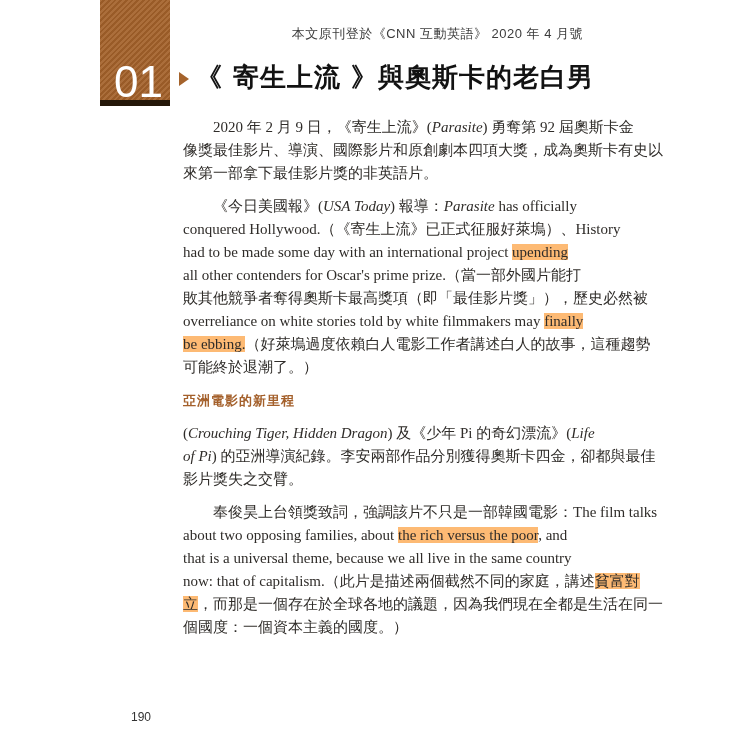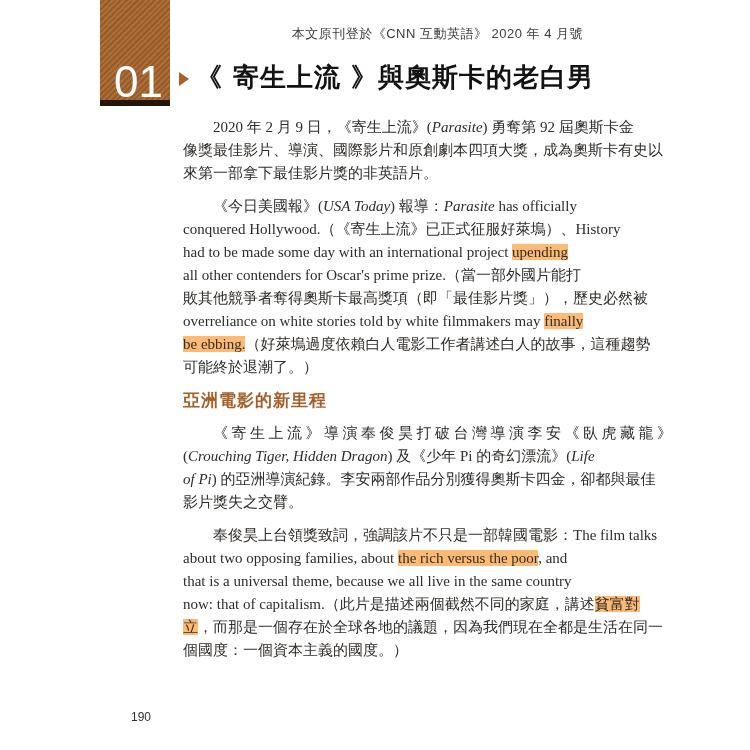--- a/index.html
+++ b/index.html
@@ -52,21 +52,21 @@
     font-size:15px;line-height:23px;
   }
   .para{margin:0 0 10px 0;}
   .line{white-space:nowrap;}
   .line.indent{text-indent:2em;text-align:right;}
   .line.spread{letter-spacing:3.5px;}
   .seg.it{font-style:italic;}
   .seg.hl{background:#fdba74;}
   .section-heading{
     font-family:"DejaVu Sans","Liberation Sans",sans-serif;
-    font-size:17px;font-weight:bold;color:#a4602b;
+    font-size:13px;font-weight:bold;color:#a4602b;
     margin:8px 0 10px 0;letter-spacing:1px;
   }
 
   .page-number{
     position:absolute;left:131px;top:710px;
     font-family:"Liberation Sans","DejaVu Sans",sans-serif;
     font-size:12px;color:#333333;
   }
 </style>
 </head>
@@ -96,21 +96,20 @@
         <div class="line"><span class="seg">conquered Hollywood.（《寄生上流》已正式征服好萊塢）、History</span></div>
         <div class="line"><span class="seg">had to be made some day with an international project </span><span class="seg hl">upending</span></div>
         <div class="line"><span class="seg">all other contenders for Oscar's prime prize.（當一部外國片能打</span></div>
         <div class="line"><span class="seg">敗其他競爭者奪得奧斯卡最高獎項（即「最佳影片獎」），歷史必然被</span></div>
         <div class="line"><span class="seg">overreliance on white stories told by white filmmakers may </span><span class="seg hl">finally</span></div>
         <div class="line"><span class="seg hl">be ebbing.</span><span class="seg">（好萊塢過度依賴白人電影工作者講述白人的故事，這種趨勢</span></div>
         <div class="line"><span class="seg">可能終於退潮了。）</span></div>
       </div>
       <div class="section-heading">亞洲電影的新里程</div>
       <div class="para">
-        <div class="line indent spread"><span class="seg">《寄生上流》導演奉俊昊打破台灣導演李安《臥虎藏龍》</span></div>
         <div class="line"><span class="seg">(</span><span class="seg it">Crouching Tiger, Hidden Dragon</span><span class="seg">) 及《少年 Pi 的奇幻漂流》(</span><span class="seg it">Life</span></div>
         <div class="line"><span class="seg it">of Pi</span><span class="seg">) 的亞洲導演紀錄。李安兩部作品分別獲得奧斯卡四金，卻都與最佳</span></div>
         <div class="line"><span class="seg">影片獎失之交臂。</span></div>
       </div>
       <div class="para">
         <div class="line indent"><span class="seg">奉俊昊上台領獎致詞，強調該片不只是一部韓國電影：The film talks</span></div>
         <div class="line"><span class="seg">about two opposing families, about </span><span class="seg hl">the rich versus the poor</span><span class="seg">, and</span></div>
         <div class="line"><span class="seg">that is a universal theme, because we all live in the same country</span></div>
         <div class="line"><span class="seg">now: that of capitalism.（此片是描述兩個截然不同的家庭，講述</span><span class="seg hl">貧富對</span></div>
         <div class="line"><span class="seg hl">立</span><span class="seg">，而那是一個存在於全球各地的議題，因為我們現在全都是生活在同一</span></div>

